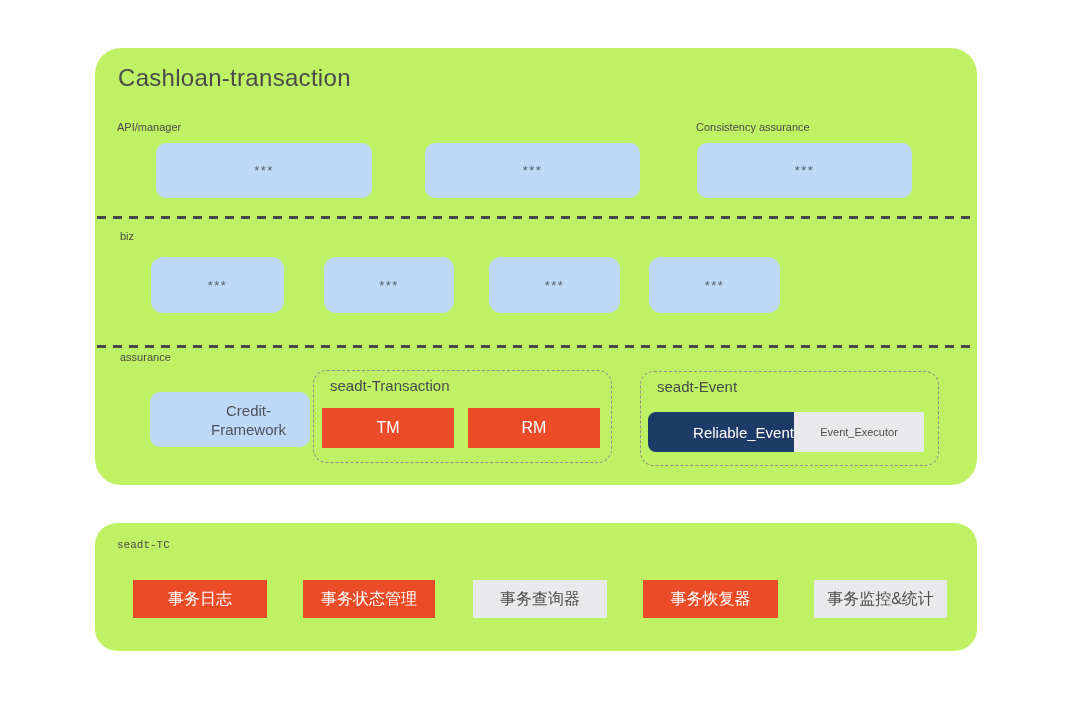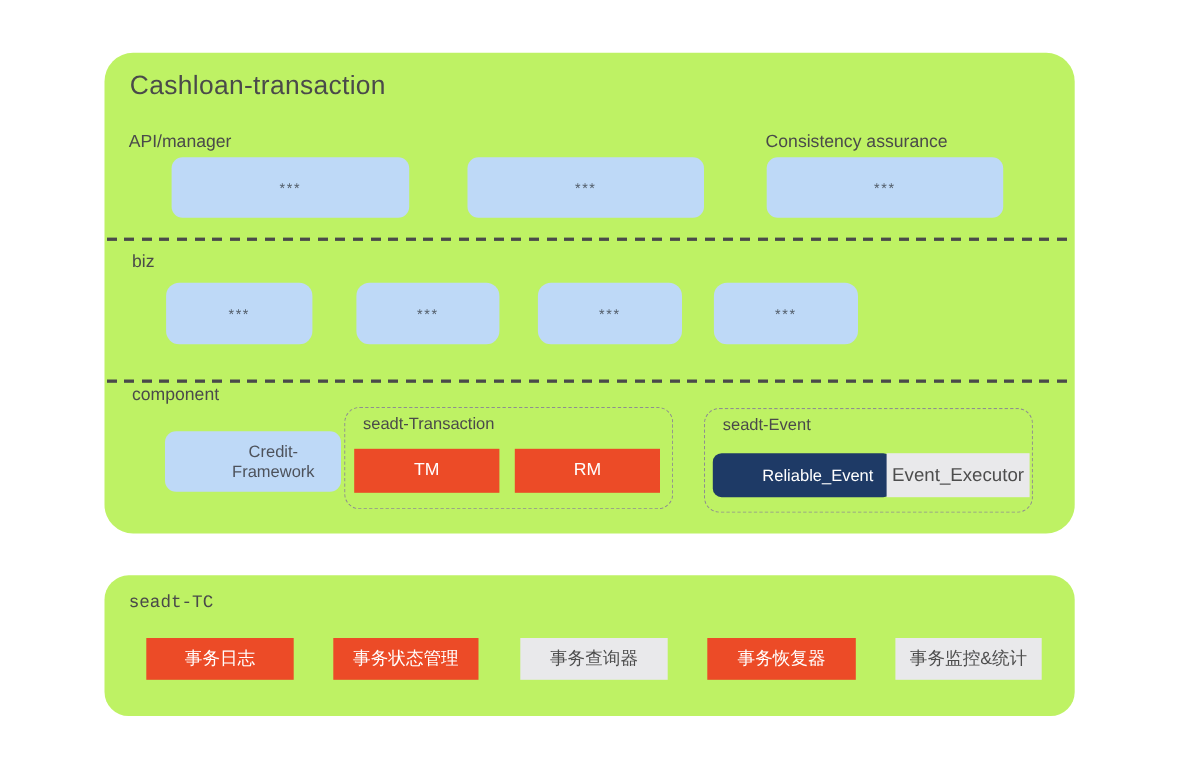--- a/index.html
+++ b/index.html
@@ -13,21 +13,21 @@
     position:absolute;background:#bef264;border-radius:26px;
   }
   #main-panel{left:95px;top:48px;width:882px;height:437px;}
   #tc-panel{left:95px;top:523px;width:882px;height:128px;border-radius:22px;}
 
   .title{
     position:absolute;left:23px;top:16px;
     font-size:24px;color:#4a4a4a;letter-spacing:.3px;
   }
   .layer-label{
-    position:absolute;font-size:16px;color:#4a4a4a;white-space:nowrap;
+    position:absolute;font-size:11px;color:#4a4a4a;white-space:nowrap;
   }
   .bluebox{
     position:absolute;background:#bed9f7;border-radius:10px;
     display:flex;align-items:center;justify-content:center;
     color:#55606d;font-size:13px;letter-spacing:1.5px;text-align:center;
   }
   .separator{
     position:absolute;left:2px;width:876px;height:3px;
     background:repeating-linear-gradient(to right,#4a4a4a 0 9px,transparent 9px 16px);
   }
@@ -68,36 +68,36 @@
 
   <div class="layer-label" style="left:25px;top:182px;">biz</div>
 
   <div class="bluebox" style="left:56px;top:209px;width:133px;height:56px;border-radius:12px;">***</div>
   <div class="bluebox" style="left:229px;top:209px;width:130px;height:56px;border-radius:12px;">***</div>
   <div class="bluebox" style="left:394px;top:209px;width:131px;height:56px;border-radius:12px;">***</div>
   <div class="bluebox" style="left:554px;top:209px;width:131px;height:56px;border-radius:12px;">***</div>
 
   <div class="separator" style="top:297px;"></div>
 
-  <div class="layer-label" style="left:25px;top:303px;">component</div>
+  <div class="layer-label" style="left:25px;top:303px;">assurance</div>
 
   <div class="bluebox credit" style="left:55px;top:344px;width:123px;height:55px;letter-spacing:0;padding-left:37px;">
     <div class="credit-inner">Credit-Framework</div>
   </div>
 
   <div class="group" style="left:218px;top:322px;width:299px;height:93px;">
     <div class="group-label">seadt-Transaction</div>
     <div class="btn red" style="left:8px;top:37px;width:132px;height:40px;">TM</div>
     <div class="btn red" style="left:154px;top:37px;width:132px;height:40px;">RM</div>
   </div>
 
   <div class="group" style="left:545px;top:323px;width:299px;height:95px;">
     <div class="group-label">seadt-Event</div>
     <div class="btn navy" style="left:7px;top:40px;width:135px;height:40px;font-size:15px;padding-left:28px;">Reliable_Event</div>
-    <div class="btn gray" style="left:153px;top:40px;width:130px;height:40px;font-size:17px;margin-left:12px;">Event_Executor</div>
+    <div class="btn gray" style="left:153px;top:40px;width:130px;height:40px;font-size:11px;">Event_Executor</div>
   </div>
 
 </div>
 
 <div class="panel" id="tc-panel">
   <div class="layer-label" style="left:22px;top:16px;font-family:Liberation Mono, monospace;">seadt-TC</div>
 
   <div class="btn red" style="left:38px;top:57px;width:134px;height:38px;">事务日志</div>
   <div class="btn red" style="left:208px;top:57px;width:132px;height:38px;">事务状态管理</div>
   <div class="btn gray" style="left:378px;top:57px;width:134px;height:38px;">事务查询器</div>

